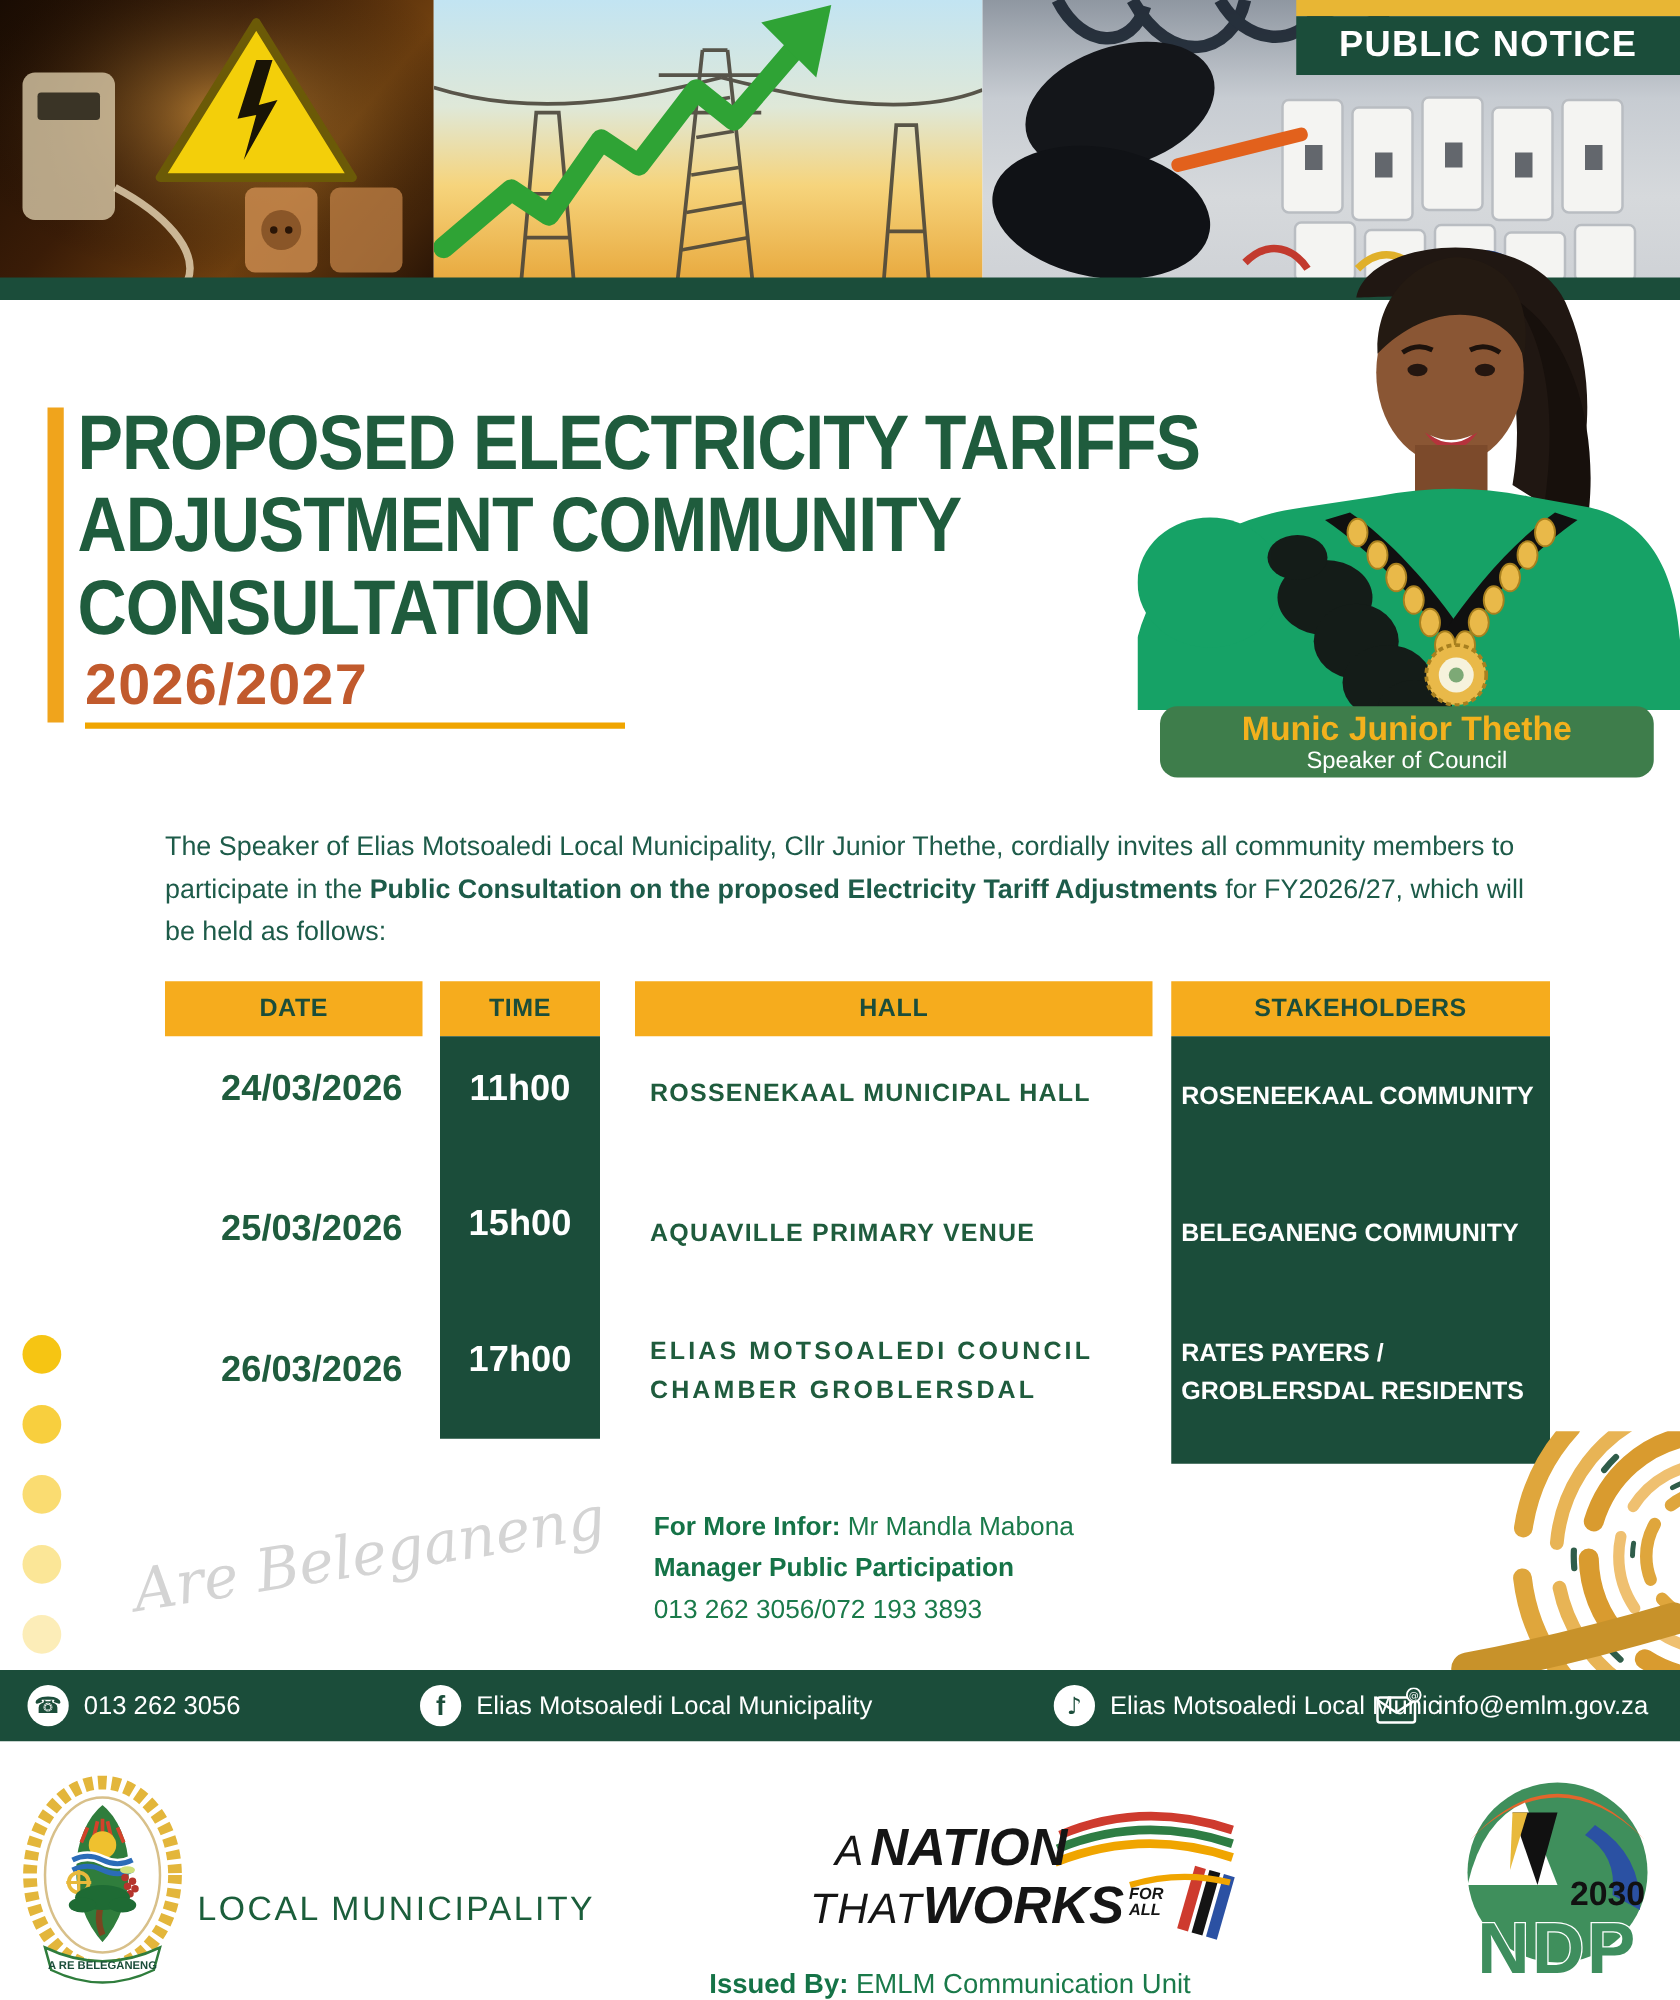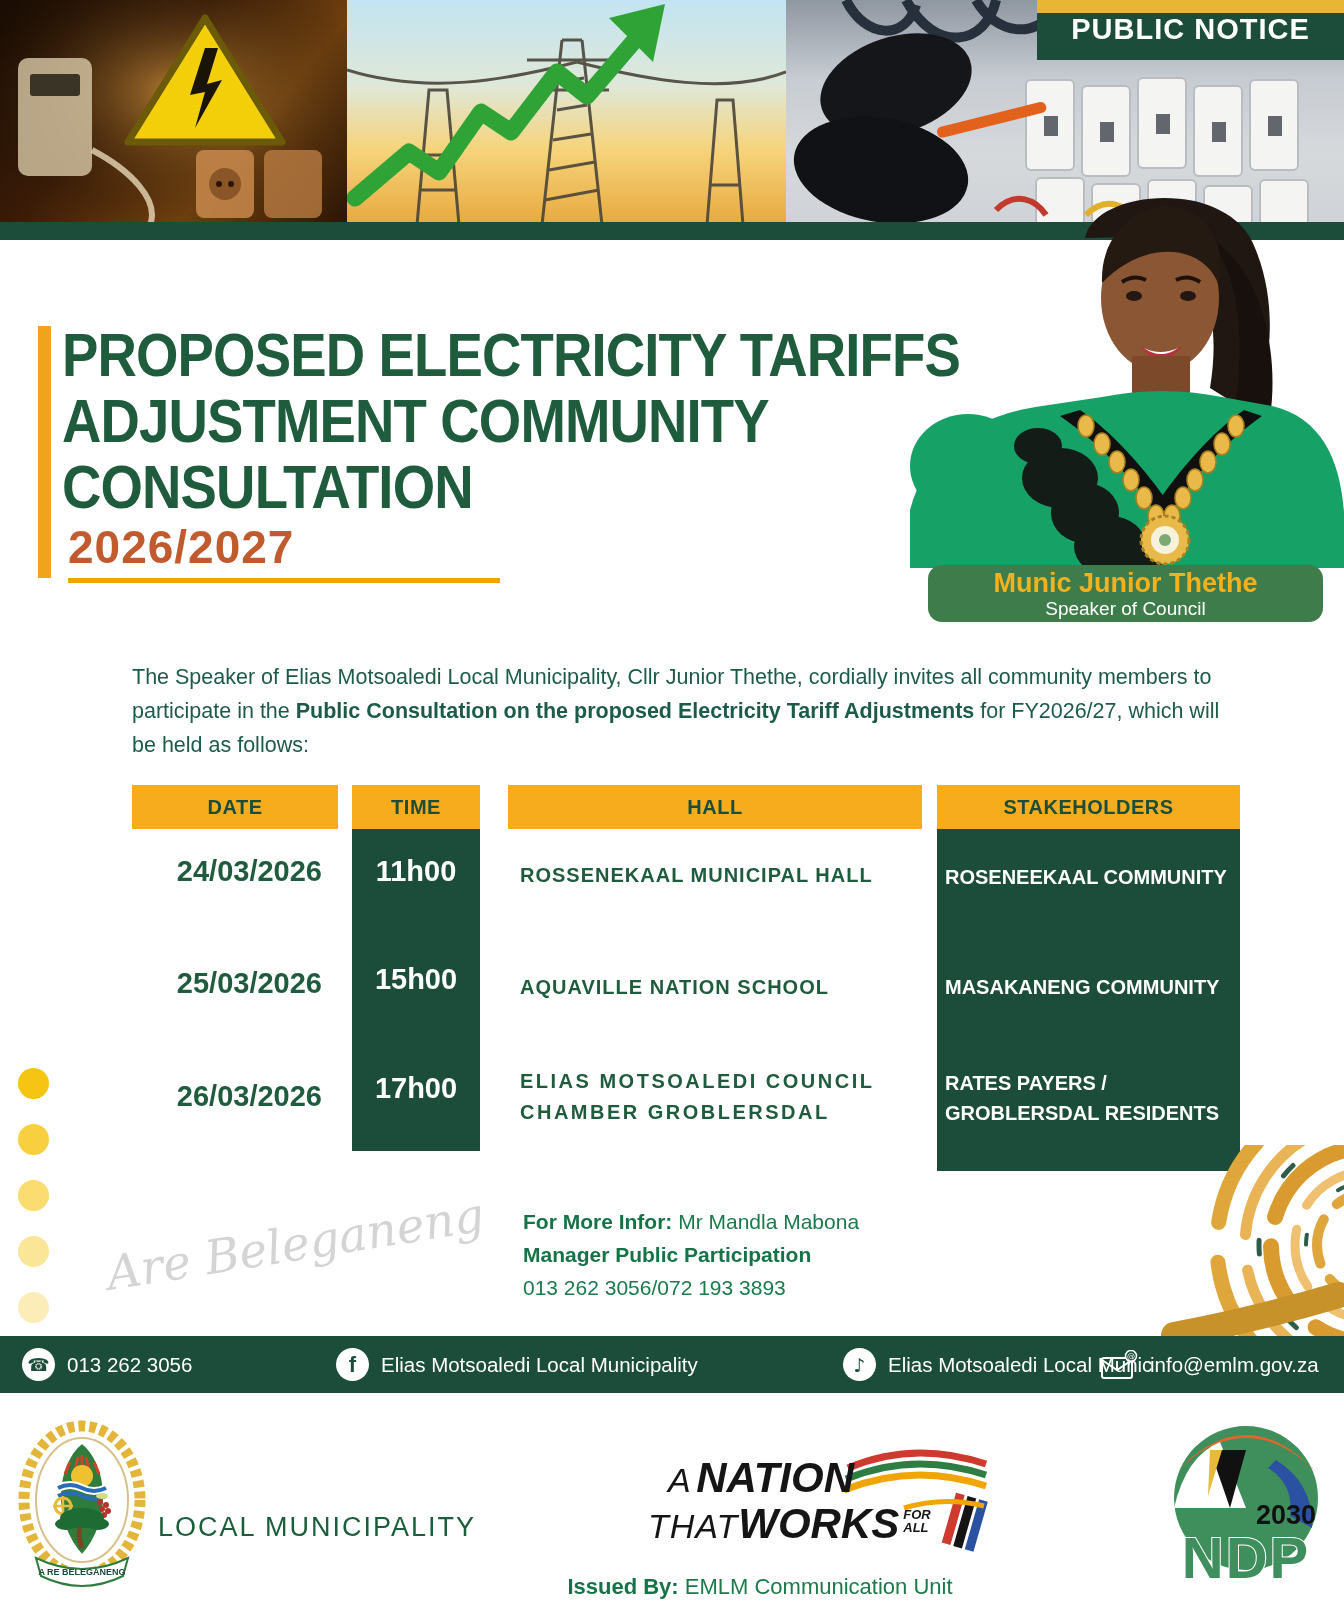--- a/index.html
+++ b/index.html
@@ -10,21 +10,21 @@
   
   .photo{position:absolute;top:0;height:225px;overflow:hidden;}
   #photo1{left:0;width:347px;background:linear-gradient(130deg,#190c03,#3a1c07 38%,#70400f 68%,#2a1506);}
   #photo2{left:347px;width:439px;background:linear-gradient(#c2e4f2 0%,#dfe8d8 38%,#f6d47c 66%,#e8a93e 100%);}
   #photo3{left:786px;width:558px;background:linear-gradient(#8f97a1,#c7ccd2 35%,#d6d9dc 70%,#cfd2d6);}
   #banner-strip{left:0;top:222px;width:1344px;height:18px;background:#1B4D3A;z-index:6;}
 
   
   #notice-gold{left:1037px;top:0;width:307px;height:13px;background:#E8B634;z-index:7;}
   #notice-band{left:1037px;top:13px;width:307px;height:47px;background:#1B4D3A;z-index:7;
-               display:flex;justify-content:center;}
+               display:flex;align-items:center;justify-content:center;}
   #notice-band span{color:#fff;font-weight:700;font-size:29px;letter-spacing:1px;}
 
   
   #title-bar{left:38px;top:326px;width:13px;height:252px;background:#F0A41C;}
   #main-title{left:62px;top:322px;width:900px;color:#1F5C3D;font-weight:700;
               font-size:62px;line-height:66px;letter-spacing:-1px;
               transform:scaleX(.88);transform-origin:left top;white-space:nowrap;}
   #fiscal-year{left:68px;top:520px;font-size:46px;font-weight:700;color:#C15A2D;letter-spacing:1px;}
   #fiscal-underline{left:68px;top:578px;width:432px;height:5px;background:#F0A500;}
 
@@ -248,22 +248,22 @@
   <div id="col-time-bg" class="abs"></div>
   <div id="col-stake-bg" class="abs"></div>
 
   <div class="cell-date" style="top:855px;">24/03/2026</div>
   <div class="cell-time" style="top:855px;">11h00</div>
   <div class="cell-venue" style="top:860px;">ROSSENEKAAL MUNICIPAL HALL</div>
   <div class="cell-stake" style="top:862px;">ROSENEEKAAL COMMUNITY</div>
 
   <div class="cell-date" style="top:967px;">25/03/2026</div>
   <div class="cell-time" style="top:963px;">15h00</div>
-  <div class="cell-venue" style="top:972px;">AQUAVILLE NATION SCHOOL</div>
-  <div class="cell-stake" style="top:972px;">MASAKANENG COMMUNITY</div>
+  <div class="cell-venue" style="top:972px;">AQUAVILLE PRIMARY VENUE</div>
+  <div class="cell-stake" style="top:972px;">BELEGANENG COMMUNITY</div>
 
   <div class="cell-date" style="top:1080px;">26/03/2026</div>
   <div class="cell-time" style="top:1072px;">17h00</div>
   <div class="cell-venue spread" style="top:1066px;">ELIAS MOTSOALEDI COUNCIL CHAMBER GROBLERSDAL</div>
   <div class="cell-stake" style="top:1068px;">RATES PAYERS / GROBLERSDAL RESIDENTS</div>
 
   <div class="dot" style="top:1068px;opacity:1;"></div>
   <div class="dot" style="top:1124px;opacity:.82;"></div>
   <div class="dot" style="top:1180px;opacity:.6;"></div>
   <div class="dot" style="top:1236px;opacity:.44;"></div>

